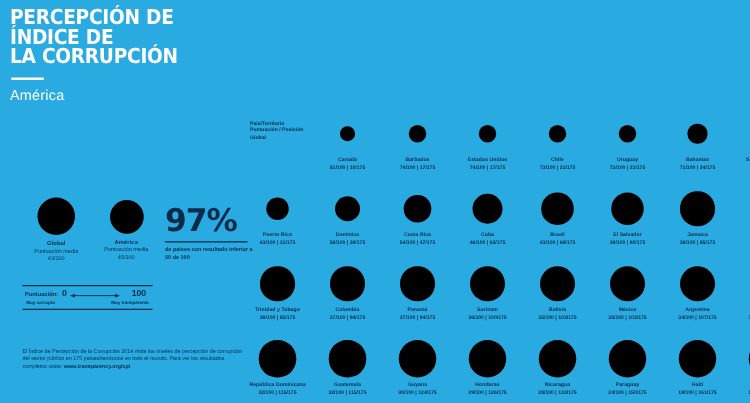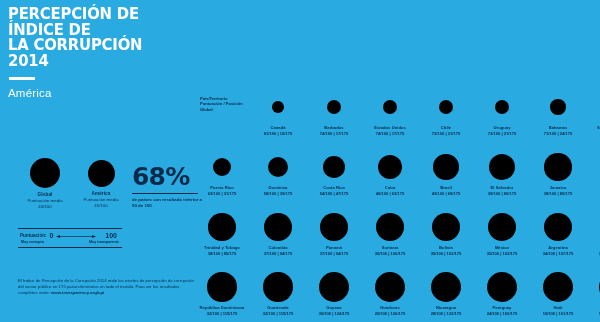--- a/index.html
+++ b/index.html
@@ -99,21 +99,20 @@
 </head>
 <body>
 
 <div class="page">
 
   <div class="left">
     <div class="title">
       <div>PERCEPCIÓN DE</div>
       <div>ÍNDICE DE</div>
       <div>LA CORRUPCIÓN</div>
-      <div>2014</div>
     </div>
     <div class="rule"></div>
     <div class="region">América</div>
 
     <div class="stats">
 
       <div class="stat-col" style="left:0px; top:0px; width:62px;">
         <div class="stat-circle" style="width:30px;height:30px;"></div>
         <div class="stat-name">Global</div>
         <div class="stat-sub">Puntuación media</div>
@@ -121,21 +120,21 @@
       </div>
 
       <div class="stat-col" style="left:56px; top:2px; width:62px;">
         <div class="stat-circle" style="width:27px;height:27px;"></div>
         <div class="stat-name">América</div>
         <div class="stat-sub">Puntuación media</div>
         <div class="stat-sub">45/100</div>
       </div>
 
       <div class="pct-block">
-        <div class="pct">68%</div>
+        <div class="pct">97%</div>
         <div class="pct-rule"></div>
         <div class="pct-sub">de países con resultado inferior a 50 de 100</div>
       </div>
     </div>
 
     <div class="scale">
       <div class="scale-line"></div>
       <div class="scale-row">
         <span class="scale-label">Puntuación:</span>
         <span class="scale-num">0</span>

